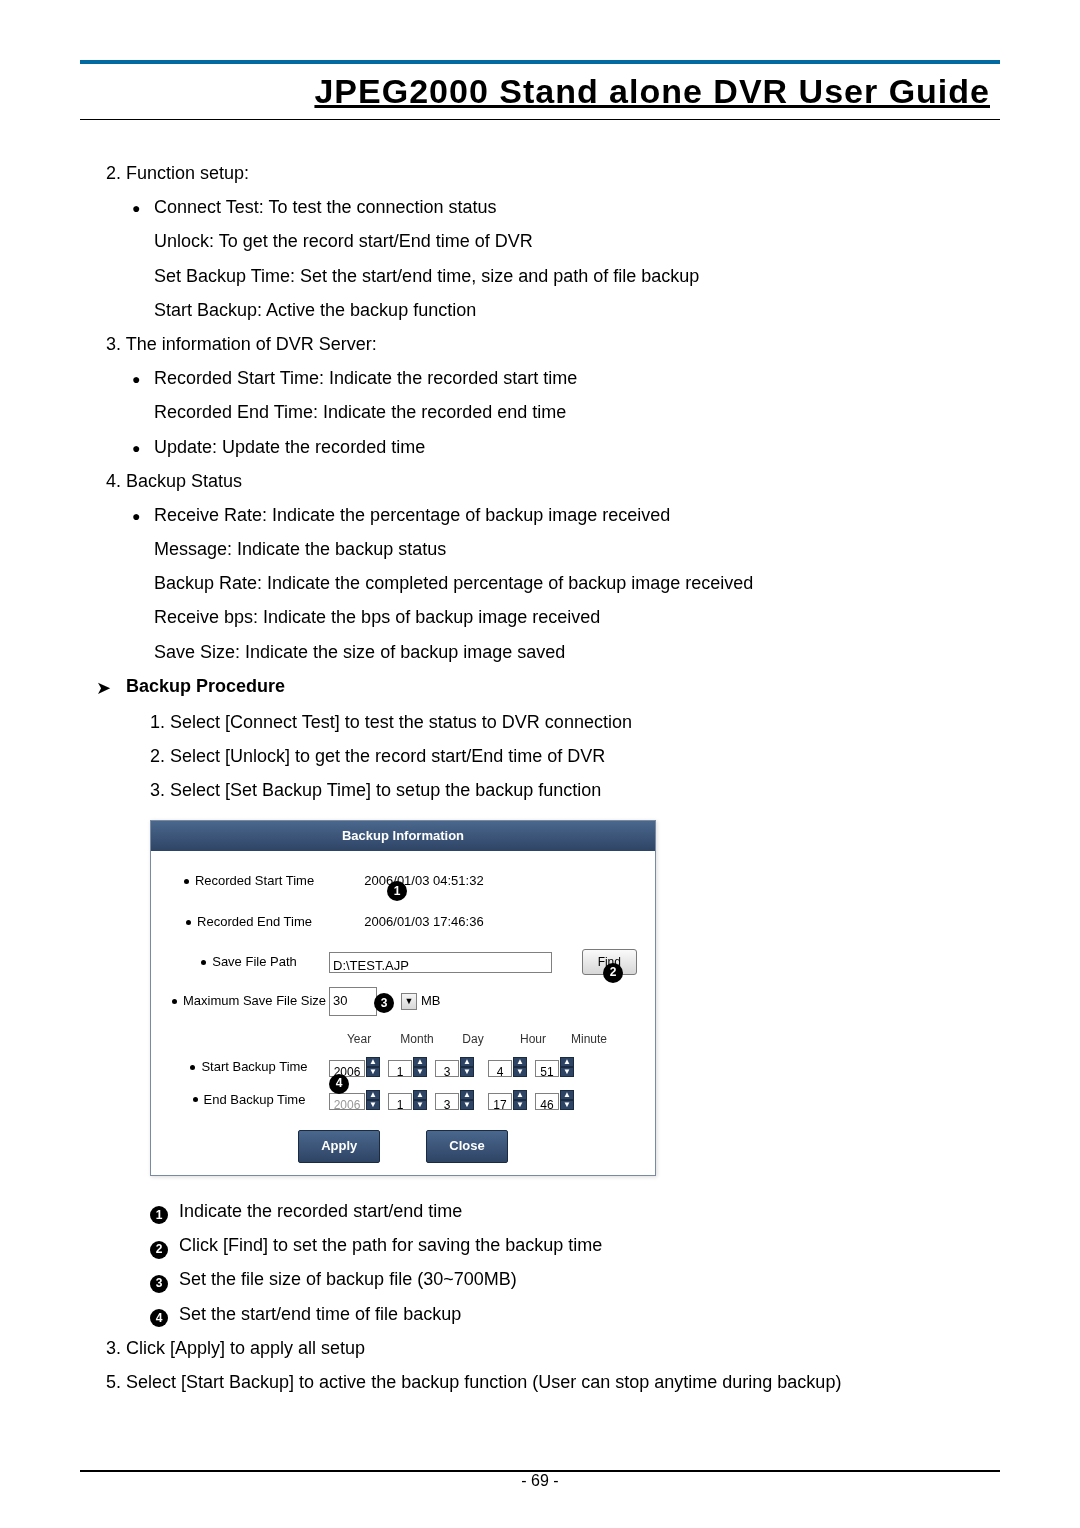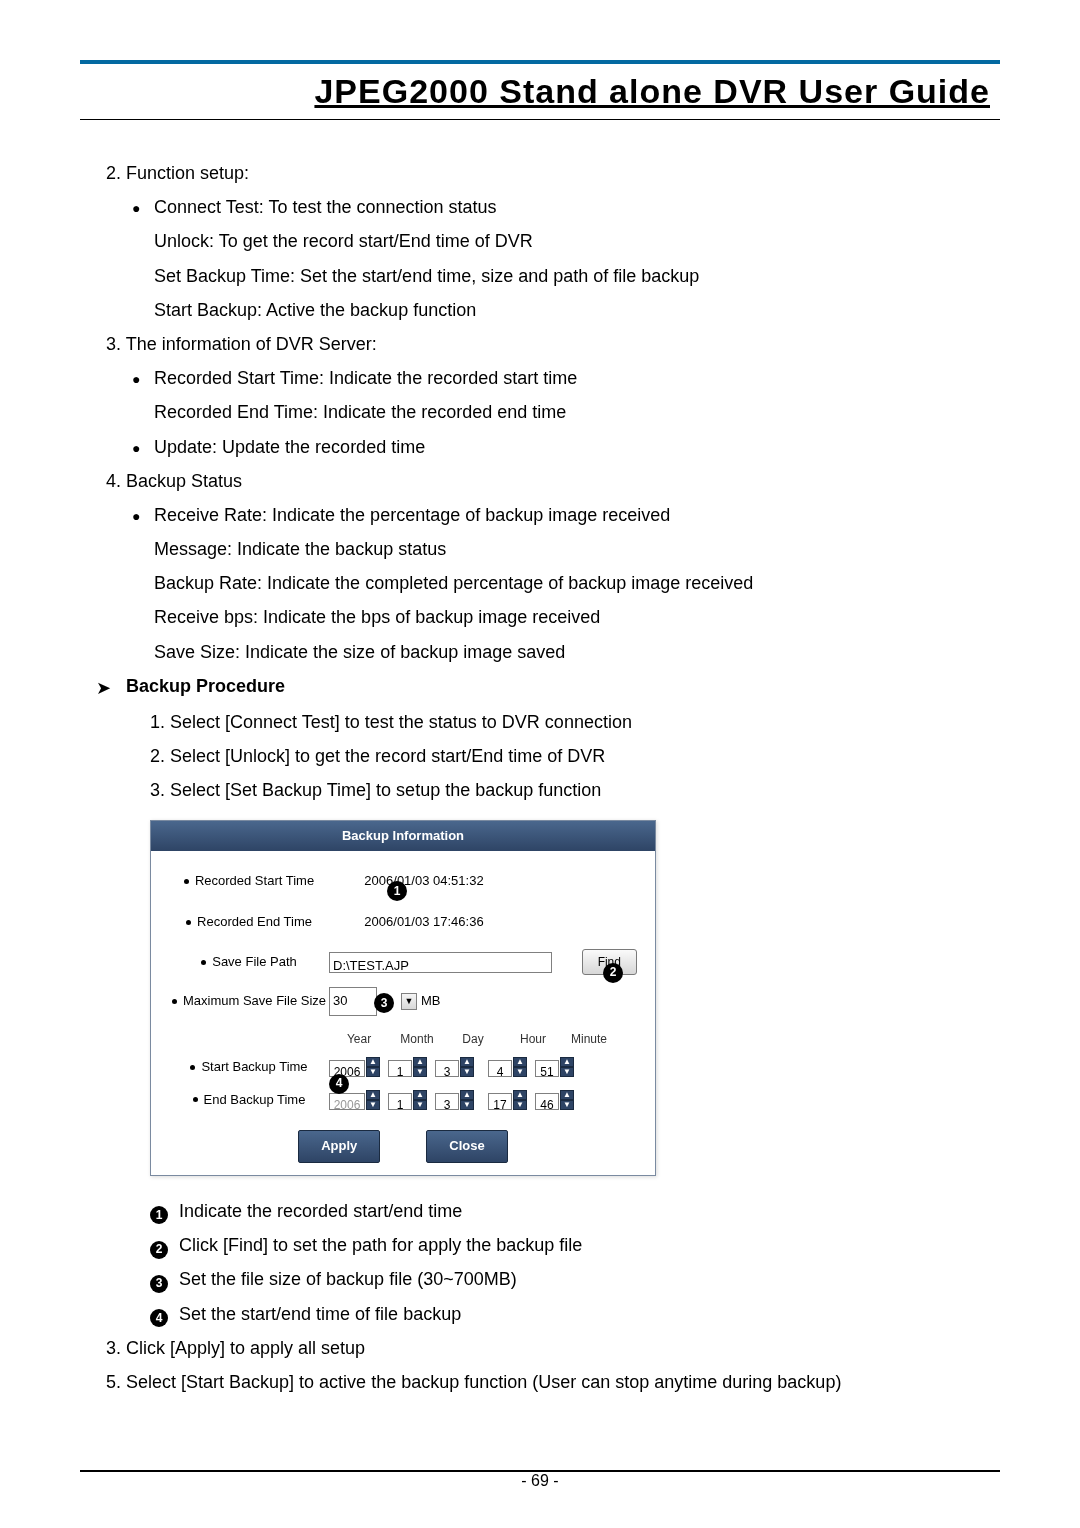--- a/index.html
+++ b/index.html
@@ -459,21 +459,21 @@
     </div>
 
     <div style="height:18px;"></div>
 
     <div class="indent2">
       <span class="enc">1</span>
       <span>Indicate the recorded start/end time</span>
     </div>
     <div class="indent2">
       <span class="enc">2</span>
-      <span>Click [Find] to set the path for apply the backup file</span>
+      <span>Click [Find] to set the path for saving the backup time</span>
     </div>
     <div class="indent2">
       <span class="enc">3</span>
       <span>Set the file size of backup file (30~700MB)</span>
     </div>
     <div class="indent2">
       <span class="enc">4</span>
       <span>Set the start/end time of file backup</span>
     </div>
 

